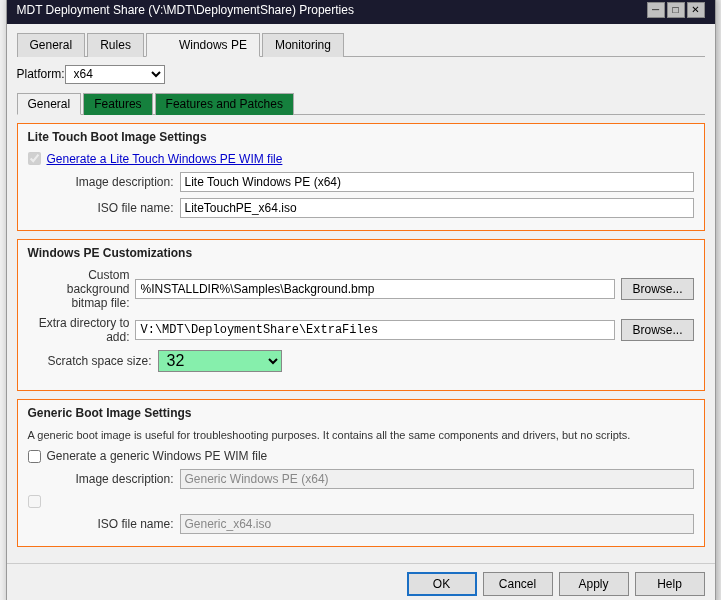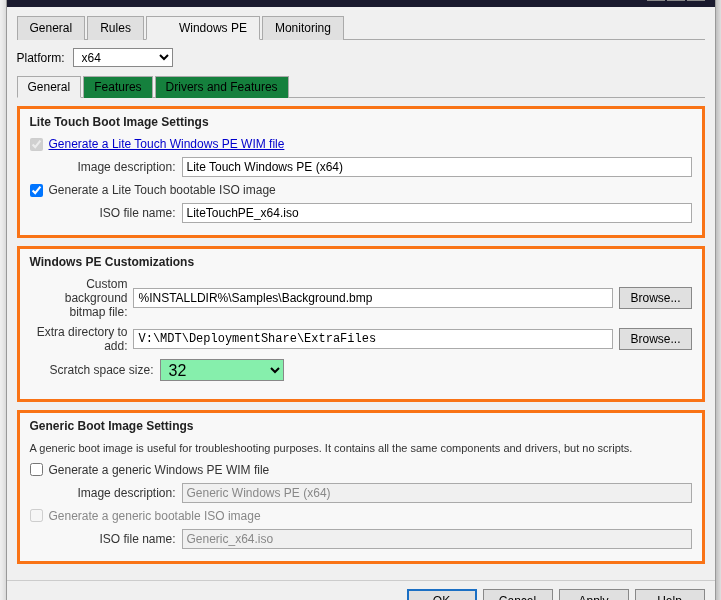--- a/index.html
+++ b/index.html
@@ -69,21 +69,20 @@
       background: #f0f0f0;
       border-bottom: 1px solid #f0f0f0;
       z-index: 1;
       padding-left: 32px;
     }
     
     .platform-row {
       display: flex;
       align-items: center;
       margin-bottom: 8px;
-      gap: 8px;
     }
     .platform-label {
       font-size: 12px;
     }
     .platform-select {
       width: 100px;
       height: 19px;
       font-size: 12px;
       border: 1px solid #888;
       background: white;
@@ -106,21 +105,21 @@
       position: relative;
       top: 1px;
     }
     .sub-tab.active {
       background: #f0f0f0;
       border-bottom: 1px solid #f0f0f0;
       z-index: 1;
     }
     
     .section-box {
-      border: 3px solid #f97316;
+      border: 1px solid #f97316;
       padding: 6px 10px;
       margin-bottom: 8px;
       background: #f8f8f8;
     }
     .section-title {
       font-size: 12px;
       font-weight: bold;
       margin-bottom: 8px;
       color: #222;
     }
@@ -262,40 +261,36 @@
       <span class="platform-label">Platform:</span>
       <select class="platform-select">
         <option>x64</option>
         <option>x86</option>
       </select>
     </div>
 
     <div class="sub-tabs">
       <div class="sub-tab active">General</div>
       <div class="sub-tab">Features</div>
-      <div class="sub-tab">Drivers and Features</div>
+      <div class="sub-tab">Features and Patches</div>
     </div>
 
     <div class="section-box">
       <div class="section-title">Lite Touch Boot Image Settings</div>
 
       <div class="checkbox-row">
         <input type="checkbox" checked="" disabled="" style="">
         <span class="checkbox-label blue">Generate a Lite Touch Windows PE WIM file</span>
       </div>
 
       <div class="field-row indented">
         <span class="field-label">Image description:</span>
         <input type="text" class="field-input" value="Lite Touch Windows PE (x64)" style="">
       </div>
 
-      <div class="checkbox-row">
-        <input type="checkbox" checked="" style="">
-        <span class="checkbox-label">Generate a Lite Touch bootable ISO image</span>
-      </div>
 
       <div class="field-row indented">
         <span class="field-label">ISO file name:</span>
         <input type="text" class="field-input" value="LiteTouchPE_x64.iso" style="">
       </div>
     </div>
 
     <div class="section-box">
       <div class="section-title">Windows PE Customizations</div>
 
@@ -331,21 +326,20 @@
         <span class="checkbox-label">Generate a generic Windows PE WIM file</span>
       </div>
 
       <div class="field-row indented">
         <span class="field-label">Image description:</span>
         <input type="text" class="field-input disabled" disabled="" value="Generic Windows PE (x64)" style="">
       </div>
 
       <div class="checkbox-row">
         <input type="checkbox" disabled="" style="">
-        <span class="checkbox-label disabled">Generate a generic bootable ISO image</span>
       </div>
 
       <div class="field-row indented">
         <span class="field-label">ISO file name:</span>
         <input type="text" class="field-input disabled" disabled="" value="Generic_x64.iso" style="">
       </div>
     </div>
   </div>
 
   <div class="bottom-bar">

